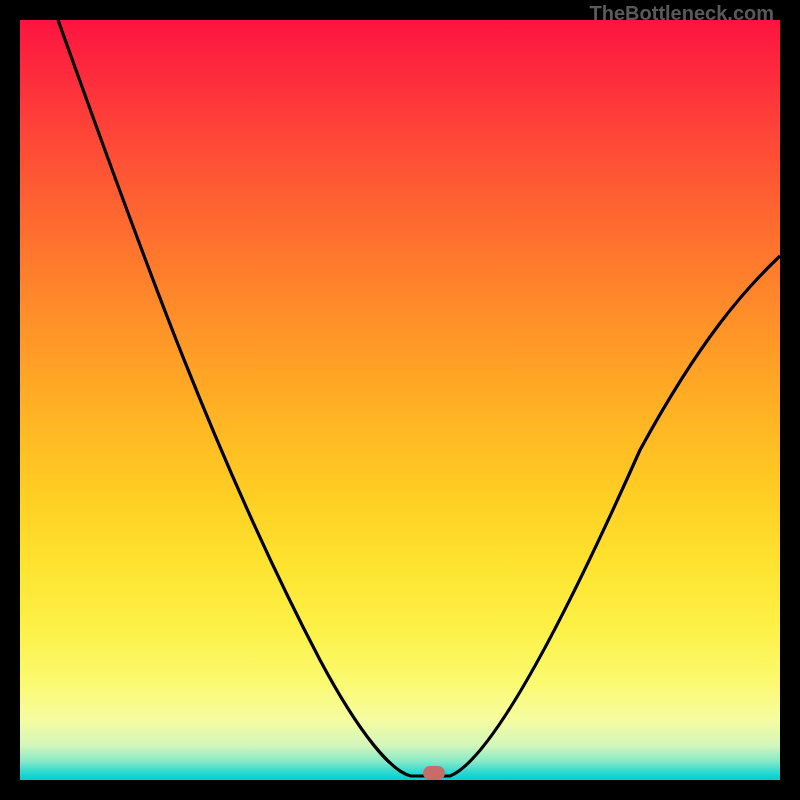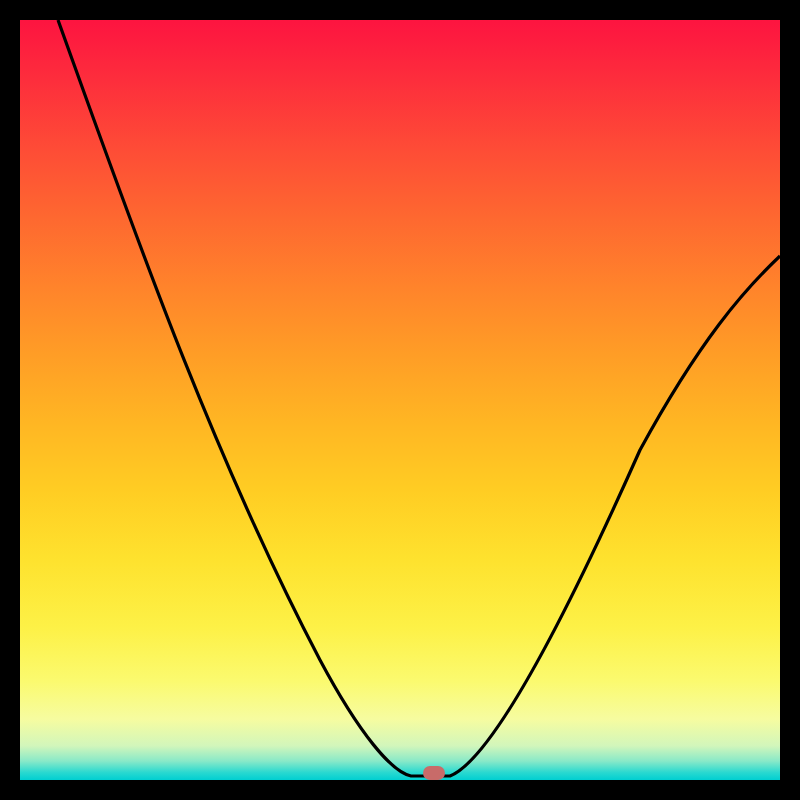--- a/index.html
+++ b/index.html
@@ -39,14 +39,15 @@
     <path d="M 38 0
          C 110 200, 190 430, 300 640
          C 340 715, 372 752, 391 756
          L 430 756
          C 470 740, 540 610, 620 430
          C 680 320, 724 270, 760 236" fill="none" stroke="#000" stroke-width="3.2"></path>
   </svg>
 
   <div class="marker"></div>
 
+  <div class="wm">TheBottleneck.com</div>
 
 </div>
 
 </body></html>

